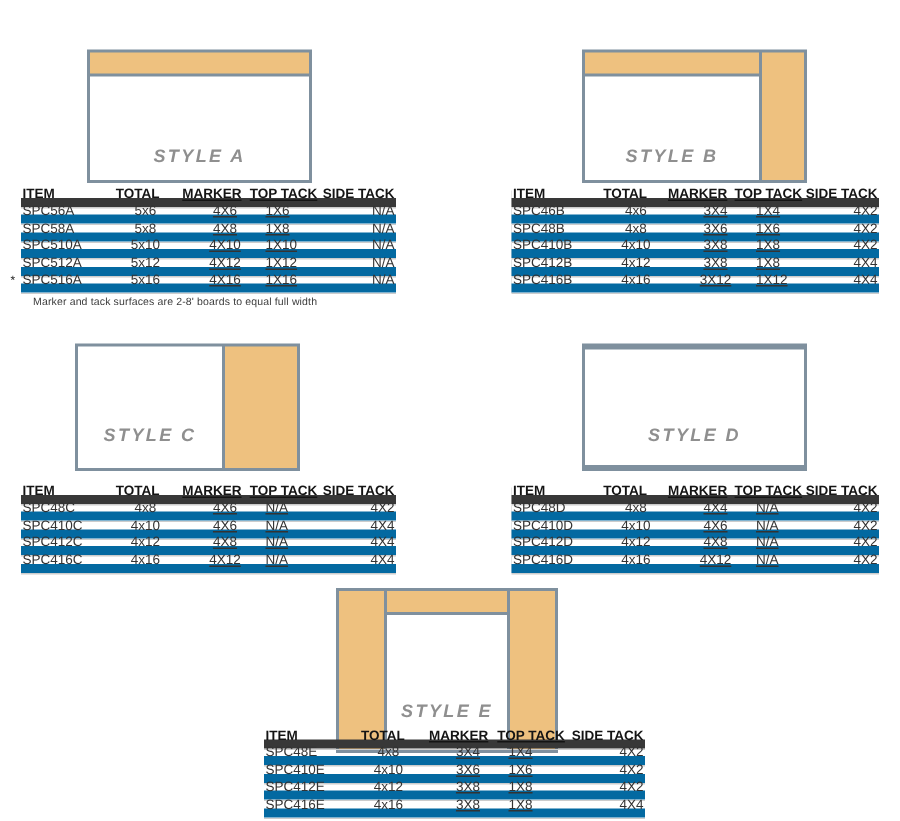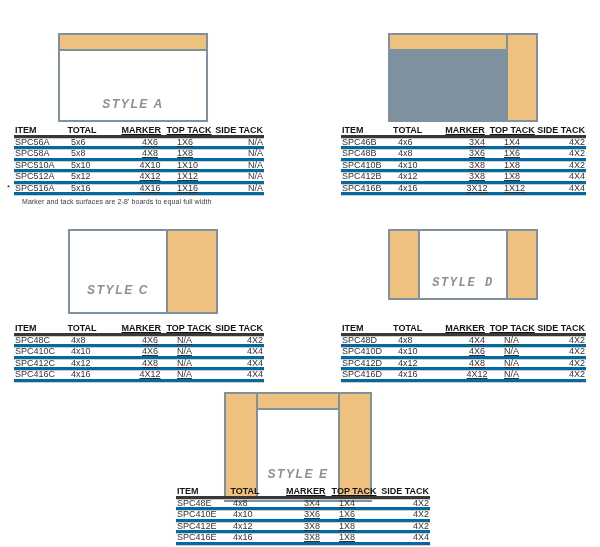--- a/index.html
+++ b/index.html
@@ -18,26 +18,26 @@
     background:#fff; flex:1; display:flex; align-items:center; justify-content:center;
   }
   .style-label {
     color:var(--label-gray); font-weight:bold; font-style:italic;
     font-size:12px; letter-spacing:1.6px; white-space:nowrap;margin-top:37px;
   }
   
   .spec-table { position:absolute; font-size:9px; color:#333; }
   .trow {
     display:flex; align-items:center; height:11.5px; box-sizing:border-box;
-    border-bottom:3px solid #0369a1; box-shadow:0 1px 0 #cccccc;
+    border-bottom:6px solid #0369a1; box-shadow:0 1px 0 #cccccc;
   }
   .thead { font-weight:bold; color:#141414; border-bottom-color:#383838; }
   .cell { white-space:nowrap; overflow:visible; }
   .c0 { width:56px; text-align:left; padding-left:1px; position:relative; }
-  .c1 { width:52px; }
+  .c1 { width:52px; text-align:center; }
   .c2 { width:54px; text-align:center;text-decoration:underline; }
   .c3 { width:52px; text-align:left;text-decoration:underline; }
   .c4 { flex:1; text-align:right; padding-right:1px; }
   .note-marker { position:absolute; left:-7px; top:0.5px; font-size:8px; color:#222; }
   .footnote { position:absolute; font-size:7px; color:#3c3c3c; letter-spacing:0.1px; }
 </style>
 </head>
 <body>
 
 <div class="canvas">
@@ -45,32 +45,35 @@
   <div class="diagram" style="left:58px; top:33px; width:150px; height:89px; flex-direction:column;">
     <div class="band-tan" style="height:14px;"></div>
     <div class="white-area">
       <span class="style-label">STYLE A</span>
     </div>
   </div>
 
   <div class="diagram" style="left:388px; top:33px; width:150px; height:89px; flex-direction:row;">
     <div class="col">
       <div class="band-tan" style="height:14px;"></div>
+      <div class="white-area">
+        <span class="style-label">STYLE B</span>
+      </div>
     </div>
     <div class="band-tan" style="width:28px;"></div>
   </div>
 
-  <div class="diagram" style="left:68px; top:229px; width:150px; height:85px; flex-direction:row;">
+  <div class="diagram" style="left:50px; top:229px; width:150px; height:85px; flex-direction:row;">
     <div class="white-area">
       <span class="style-label">STYLE C</span>
     </div>
     <div class="band-tan" style="width:48px;"></div>
   </div>
 
-  <div class="diagram" style="left:388px; top:229px; width:150px; height:71px; flex-direction:row;font-family:Liberation Mono, monospace;">
+  <div class="diagram" style="left:388px; top:229px; width:150px; height:85px; flex-direction:column;">
     <div class="band-tan" style="width:28px;"></div>
     <div class="white-area">
       <span class="style-label">STYLE D</span>
     </div>
     <div class="band-tan" style="width:28px;"></div>
   </div>
 
   <div class="diagram" style="left:224px; top:392px; width:148px; height:110px; flex-direction:row;">
     <div class="band-tan" style="width:30px;"></div>
     <div class="col">

